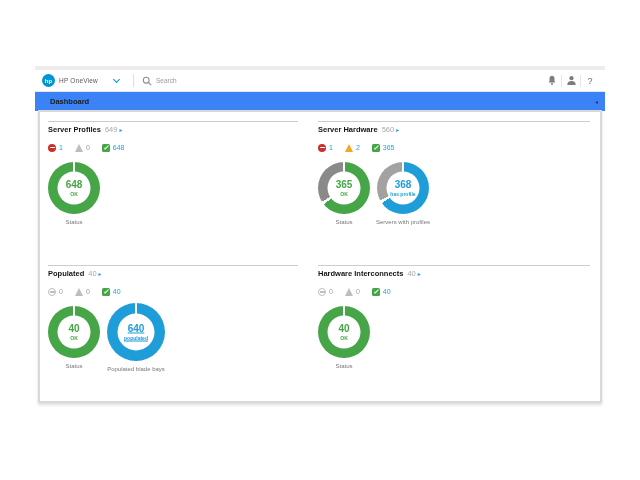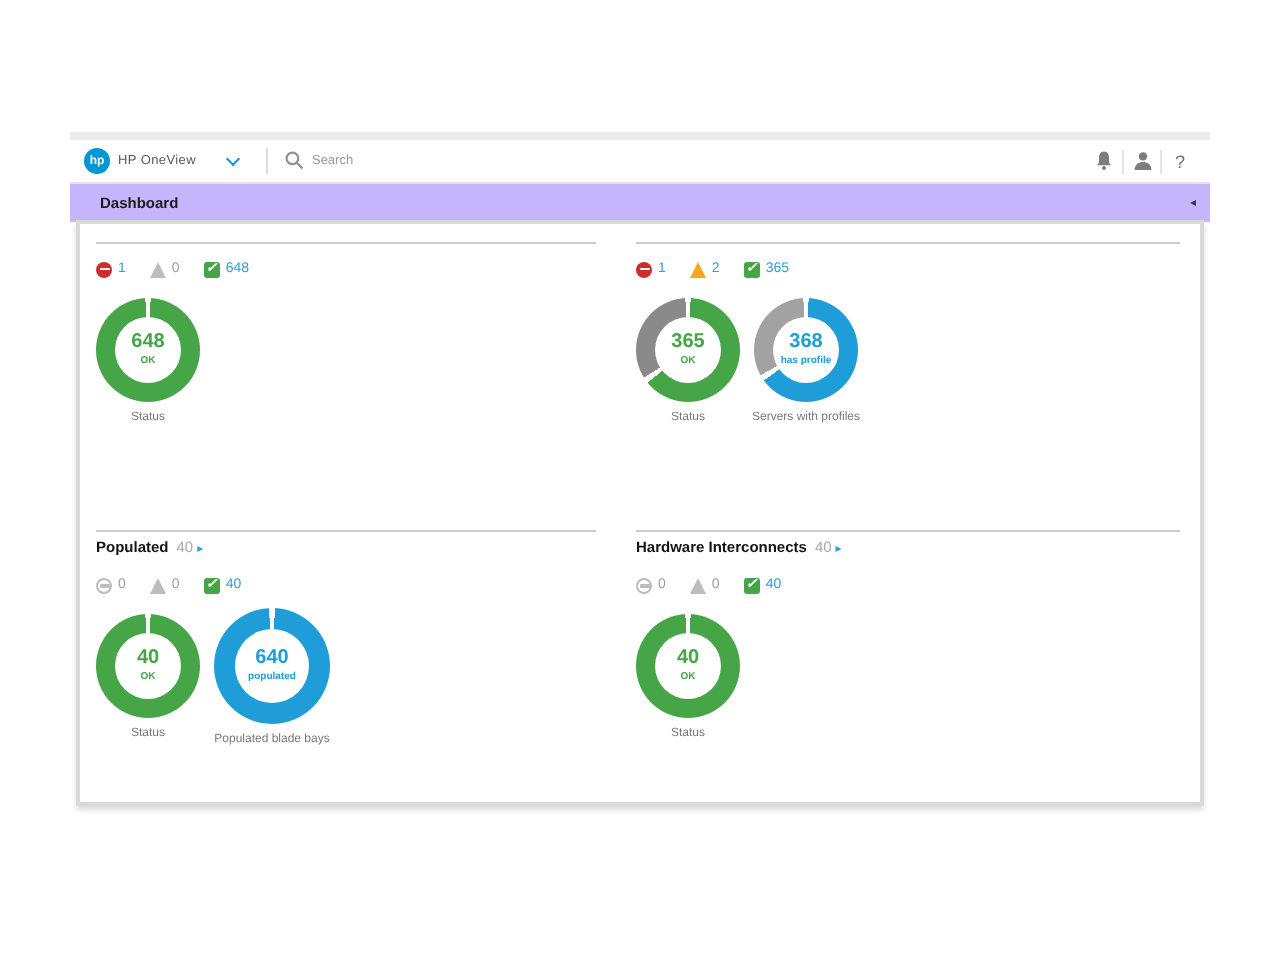--- a/index.html
+++ b/index.html
@@ -19,21 +19,21 @@
   .search-ic{margin-left:8px;flex:none;}
   .search-input{border:none;outline:none;background:transparent;font-family:"Liberation Sans",sans-serif;
         font-size:6.5px;color:#555;margin-left:4px;width:180px;padding:0;}
   .search-input::placeholder{color:#9a9a9a;}
   .flexspacer{flex:1;}
   .abtn{display:flex;align-items:center;justify-content:center;width:18px;height:18px;flex:none;}
   .help{font-size:9px;color:#6e6e6e;}
   .vdiv2{width:1px;height:12px;background:#e4e4e4;flex:none;}
   .abtn-last{margin-right:6px;}
   
-  .pagebar{height:19px;display:flex;align-items:center;background:#c4b5fd;}
+  .pagebar{height:19px;display:flex;align-items:center;background:#3b82f6;}
   .pagetitle{font-size:7.5px;font-weight:bold;color:#1c1c1c;margin-left:15px;}
   .collapse{font-size:6px;color:#3a3a3a;margin-right:7px;line-height:6px;}
   
   .card{position:absolute;left:3px;top:44px;width:560px;height:289px;background:#fff;
         border:2px solid #d9d9d9;box-shadow:0 2px 3px rgba(0,0,0,.14);}
   .panel{position:absolute;border-top:1px solid #cccccc;}
   .p0{left:8px;top:9px;width:250px;}
   .p1{left:278px;top:9px;width:272px;}
   .p2{left:8px;top:153px;width:250px;}
   .p3{left:278px;top:153px;width:272px;}
@@ -114,20 +114,25 @@
 
     <div class="pagebar">
       <span class="pagetitle">Dashboard</span>
       <div class="flexspacer"></div>
       <span class="collapse">◂</span>
     </div>
 
     <div class="card">
 
       <div class="panel p0">
+        <div class="ptrow">
+          <span class="ptitle">Server Profiles</span>
+          <span class="pcount">649</span>
+          <span class="parrow">▸</span>
+        </div>
         <div class="stats">
           <span class="stat t-critical s-active">
             <i class="sicon"></i>
             <span class="scount">1</span>
           </span>
           <span class="stat t-warning s-inactive">
             <i class="sicon"></i>
             <span class="scount">0</span>
           </span>
           <span class="stat t-ok s-active">
@@ -142,20 +147,25 @@
                 <div class="donut-value">648</div>
                 <div class="donut-sub">OK</div>
               </div>
             </div>
             <div class="donut-label">Status</div>
           </div>
         </div>
       </div>
 
       <div class="panel p1">
+        <div class="ptrow">
+          <span class="ptitle">Server Hardware</span>
+          <span class="pcount">560</span>
+          <span class="parrow">▸</span>
+        </div>
         <div class="stats">
           <span class="stat t-critical s-active">
             <i class="sicon"></i>
             <span class="scount">1</span>
           </span>
           <span class="stat t-warning s-active">
             <i class="sicon"></i>
             <span class="scount">2</span>
           </span>
           <span class="stat t-ok s-active">
@@ -210,21 +220,21 @@
             <div class="donut" style="background: conic-gradient(rgb(255, 255, 255) 0deg, rgb(255, 255, 255) 3deg, rgb(70, 165, 70) 3deg, rgb(70, 165, 70) 357deg, rgb(255, 255, 255) 357deg, rgb(255, 255, 255) 360deg);">
               <div class="hole" style="color: rgb(70, 165, 70);">
                 <div class="donut-value">40</div>
                 <div class="donut-sub">OK</div>
               </div>
             </div>
             <div class="donut-label">Status</div>
           </div>
           <div class="donut-block lgb">
             <div class="donut lg" style="background: conic-gradient(rgb(255, 255, 255) 0deg, rgb(255, 255, 255) 3deg, rgb(31, 157, 217) 3deg, rgb(31, 157, 217) 357deg, rgb(255, 255, 255) 357deg, rgb(255, 255, 255) 360deg);">
-              <div class="hole" style="color: rgb(31, 157, 217);">
+              <div class="hole" style="color: rgb(31, 157, 217); text-decoration: underline;">
                 <div class="donut-value">640</div>
                 <div class="donut-sub">populated</div>
               </div>
             </div>
             <div class="donut-label">Populated blade bays</div>
           </div>
         </div>
       </div>
 
       <div class="panel p3">

